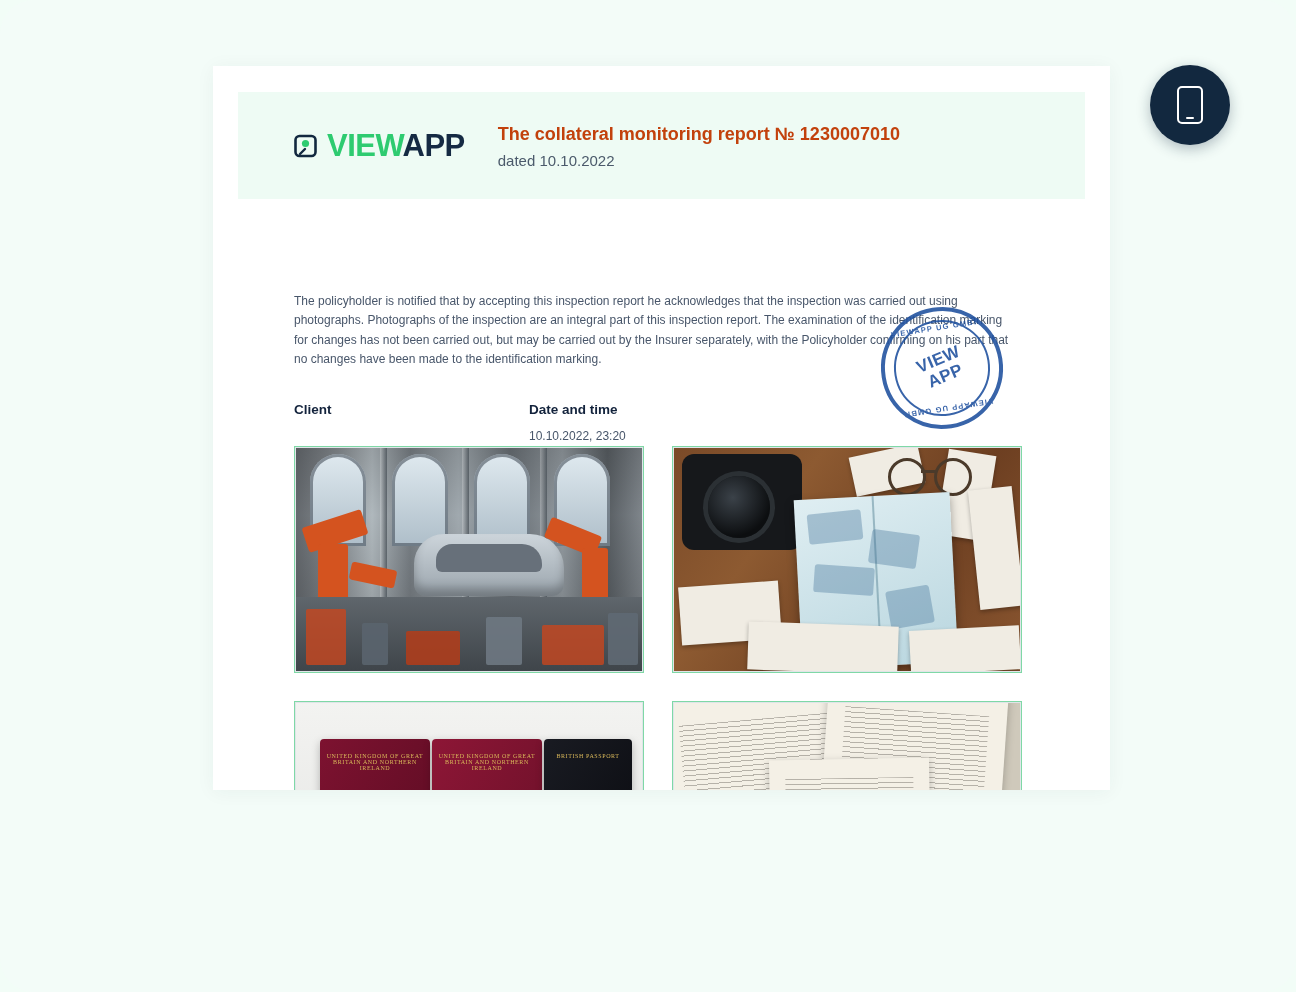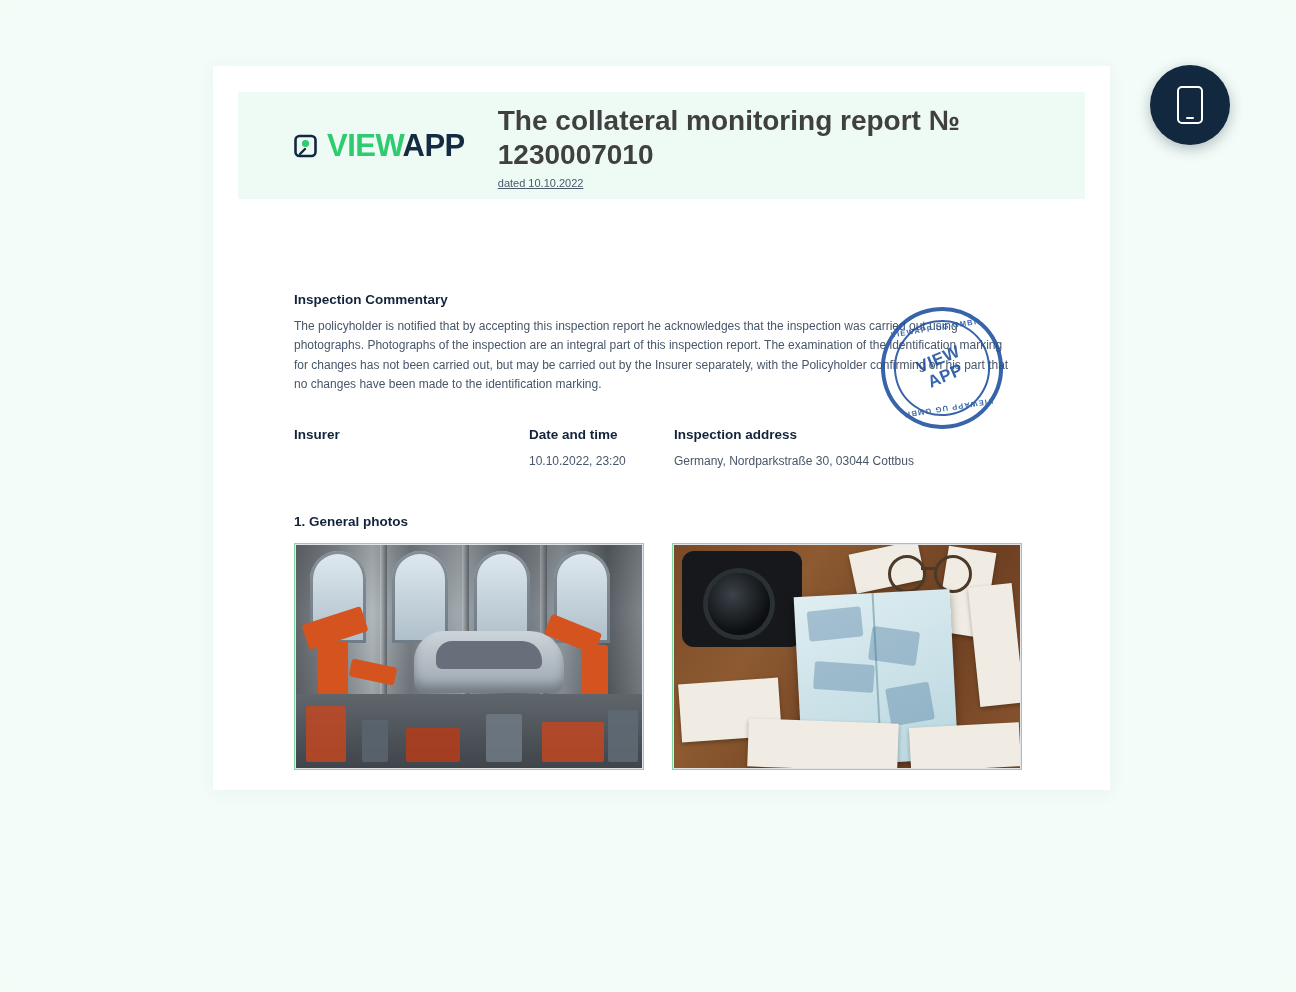--- a/index.html
+++ b/index.html
@@ -65,31 +65,30 @@
   }
   .logo-view { color: #2ecb70; }
   .logo-app { color: #152a43; }
 
   .header-titles {
     display: flex;
     flex-direction: column;
     justify-content: center;
   }
   .doc-title {
-    font-size: 28px;
-    font-weight: bold;
-    color: #404040;
+    font-size: 18px;
+    font-weight: bold;
+    color: #c2410c;
     line-height: 1.2;
     margin: 2px 0 6px 0;
   }
   .doc-date {
-    font-size: 11px;
+    font-size: 15px;
     color: #4b5a6b;
     margin: 0;
-    text-decoration: underline;
   }
 
   
   .content {
     position: absolute;
     left: 81px;
     top: 226px;
     width: 760px;
   }
   .section-title {
@@ -470,38 +469,32 @@
       <span class="logo-text"><span class="logo-view">VIEW</span><span class="logo-app">APP</span></span>
     </div>
     <div class="header-titles">
       <h1 class="doc-title">The collateral monitoring report № 1230007010</h1>
       <p class="doc-date">dated 10.10.2022</p>
     </div>
   </div>
 
   <div class="content">
 
-    <h3 class="sub-title">Inspection Commentary</h3>
     <p class="commentary">The policyholder is notified that by accepting this inspection report he acknowledges that the inspection was carried out using photographs. Photographs of the inspection are an integral part of this inspection report. The examination of the identification marking for changes has not been carried out, but may be carried out by the Insurer separately, with the Policyholder confirming on his part that no changes have been made to the identification marking.</p>
 
     <div class="meta-row">
       <div class="meta-col client">
-        <p class="meta-label">Insurer</p>
+        <p class="meta-label">Client</p>
       </div>
       <div class="meta-col datetime">
         <p class="meta-label">Date and time</p>
         <p class="meta-value">10.10.2022, 23:20</p>
       </div>
-      <div class="meta-col address">
-        <p class="meta-label">Inspection address</p>
-        <p class="meta-value">Germany, Nordparkstraße 30, 03044 Cottbus</p>
-      </div>
     </div>
 
-    <h3 class="photos-title">1. General photos</h3>
 
     <div class="photo-grid">
 
       <div class="photo">
         <div class="photo-inner">
           <div class="ph-factory">
             <div class="window w1"></div>
               <div class="window w2"></div>
             <div class="window w3"></div>
               <div class="window w4"></div>

